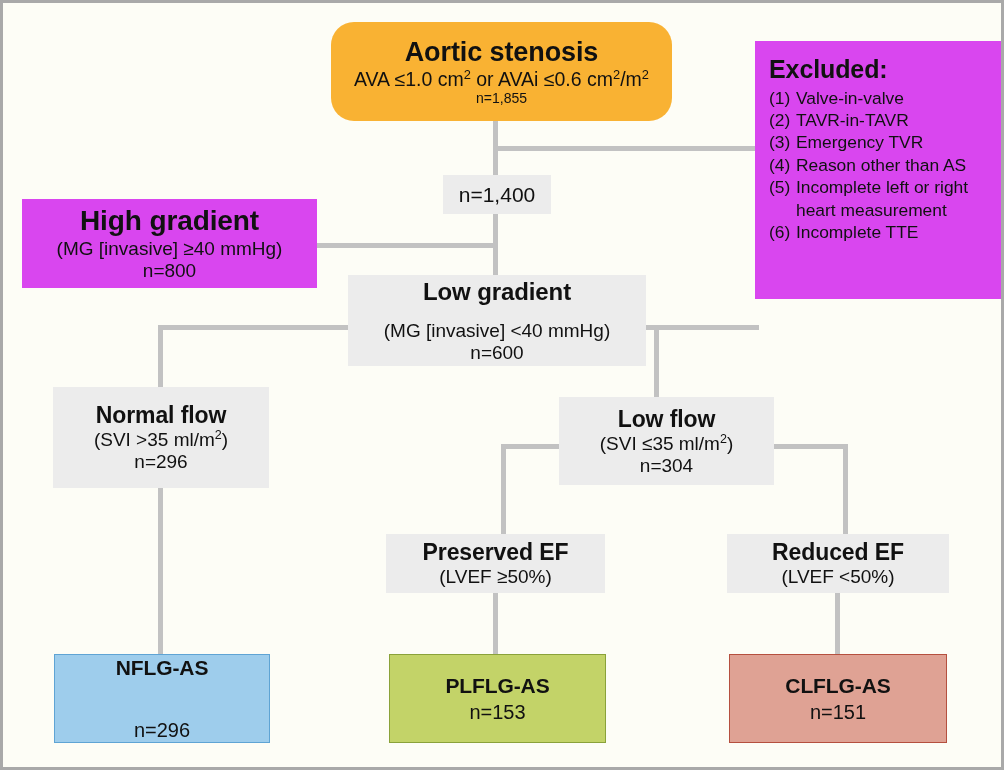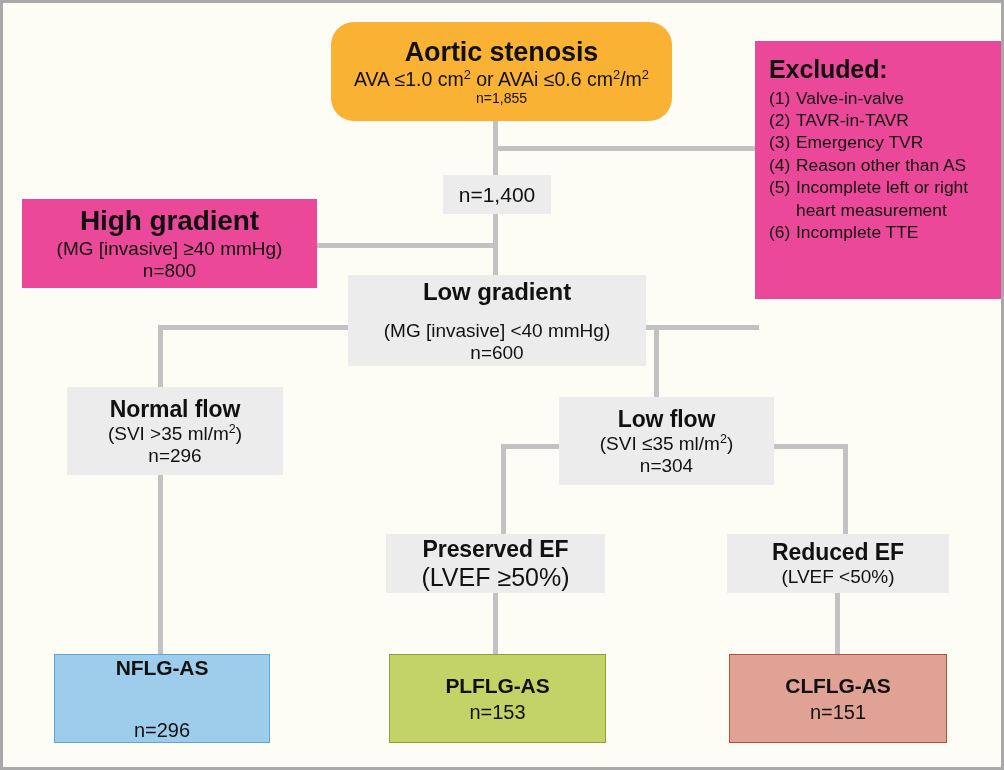--- a/index.html
+++ b/index.html
@@ -40,21 +40,21 @@
     line-height: 1.14;
   }
   .node .title {
     font-weight: bold;
     letter-spacing: -0.1px;
   }
   .node .sub, .node .count {
     font-weight: normal;
   }
 
-  .grey-fill  { background: #ec4899; }
+  .grey-fill  { background: #d946ef; }
   .light-fill { background: #ececec; }
   .orange-fill{ background: #f9b233; border-radius: 23px; }
   .blue-fill  { background: #9ecdec; border: 1px solid #5fa4d4; gap: 36px; }
   .green-fill { background: #c3d368; border: 1px solid #8aa23a; }
   .red-fill   { background: #dfa294; border: 1px solid #b5503f; text-align: center; }
 
   
   #node-aortic {
     left: 328px; top: 19px; width: 341px; height: 99px;
     font-size: 20px;
@@ -103,41 +103,41 @@
 
   #node-lowgrad {
     left: 345px; top: 272px; width: 298px; height: 91px;
     font-size: 19px;
   }
   #node-lowgrad .title { font-size: 24px; margin-bottom: 15px; }
   #node-lowgrad .sub   { font-size: 19px; }
   #node-lowgrad .count { font-size: 19px; }
 
   #node-normalflow {
-    left: 64px; top: 384px; width: 216px; height: 88px;
+    left: 50px; top: 384px; width: 216px; height: 101px;
     font-size: 19px;
   }
   #node-normalflow .title { font-size: 23px; margin-bottom: 1px; }
   #node-normalflow .sub   { font-size: 19px; }
   #node-normalflow .count { font-size: 19px; }
 
   #node-lowflow {
     left: 556px; top: 394px; width: 215px; height: 88px;
     font-size: 19px;
   }
   #node-lowflow .title { font-size: 23px; margin-bottom: 1px; }
   #node-lowflow .sub   { font-size: 19px; }
   #node-lowflow .count { font-size: 19px; }
 
   #node-preservedef {
     left: 383px; top: 531px; width: 219px; height: 59px;
     font-size: 19px;
   }
   #node-preservedef .title { font-size: 23px; margin-bottom: 1px; }
-  #node-preservedef .sub   { font-size: 25px; }
+  #node-preservedef .sub   { font-size: 19px; }
 
   #node-reducedef {
     left: 724px; top: 531px; width: 222px; height: 59px;
     font-size: 19px;
   }
   #node-reducedef .title { font-size: 23px; margin-bottom: 1px; }
   #node-reducedef .sub   { font-size: 19px; }
 
   #node-nflg {
     left: 51px; top: 651px; width: 216px; height: 89px;

